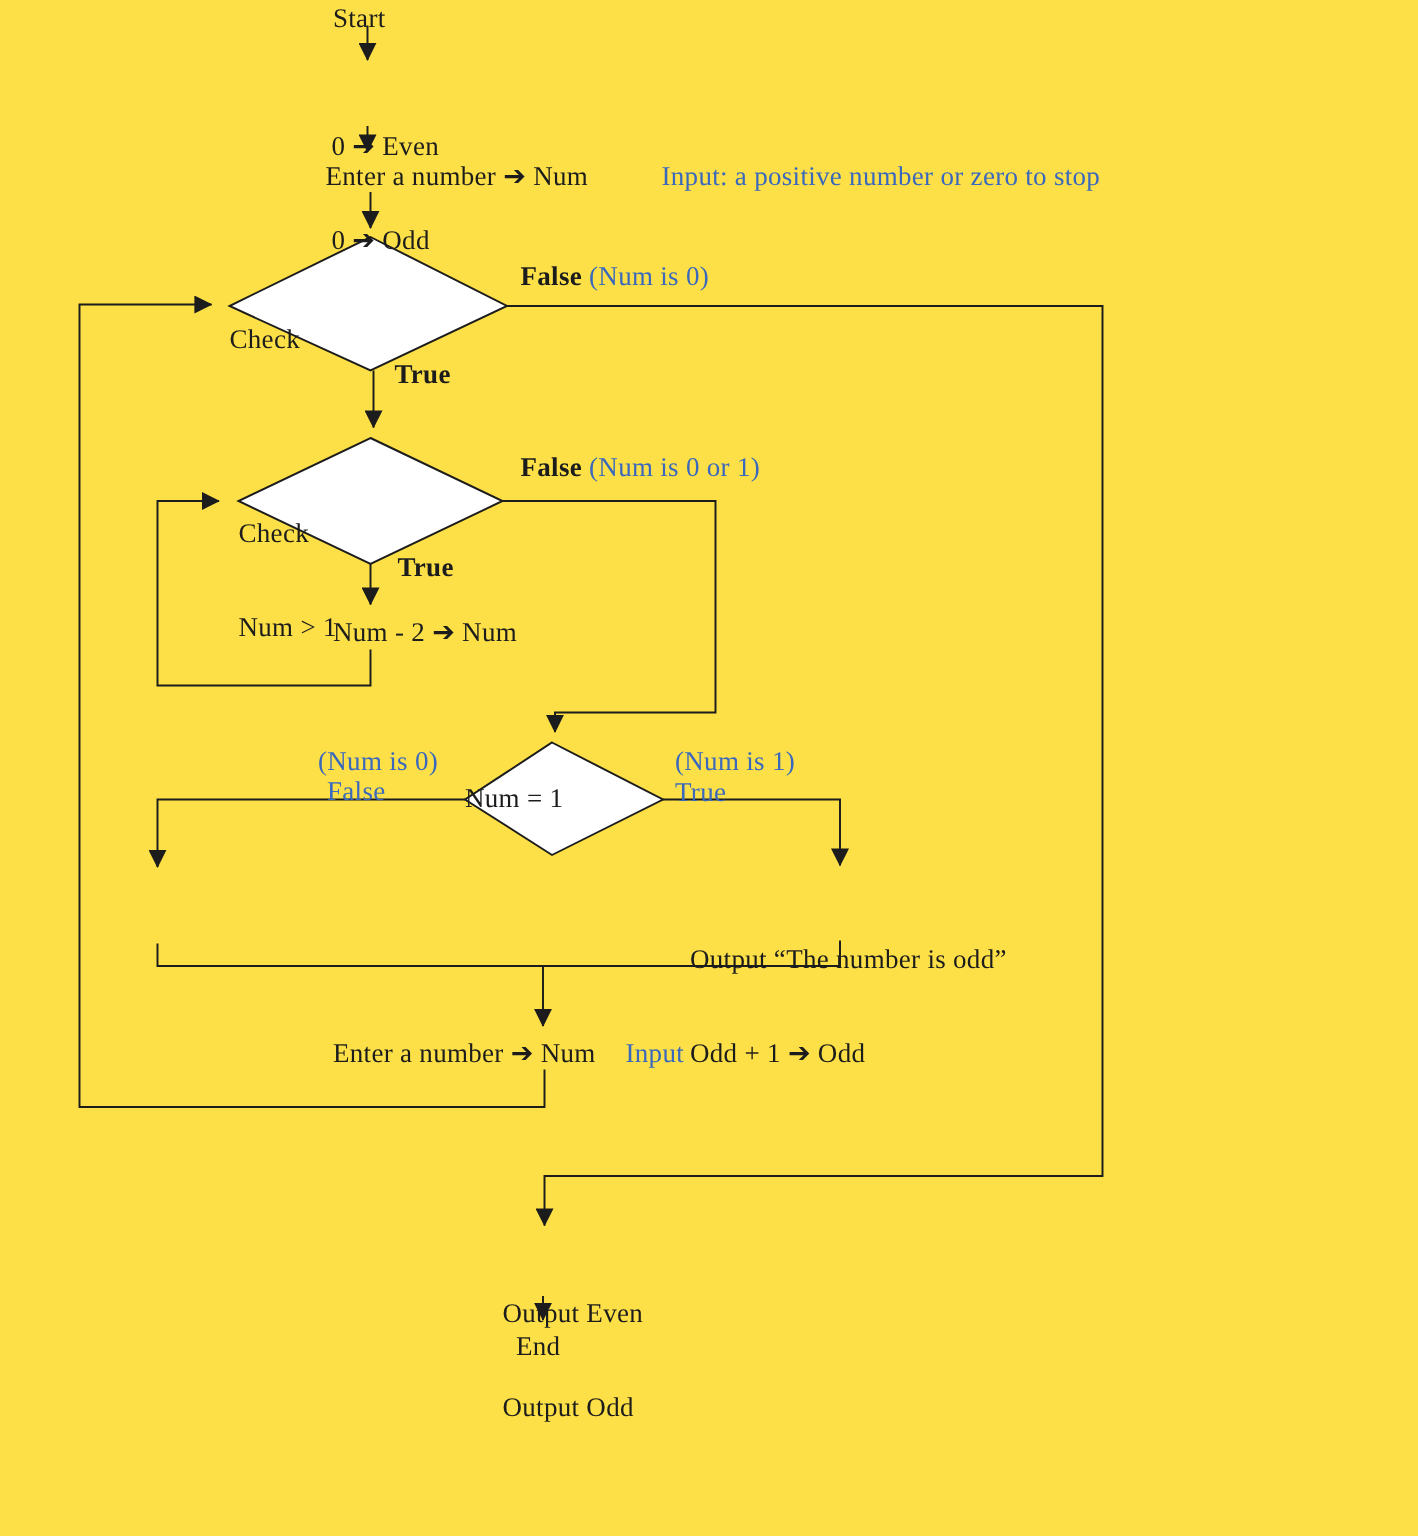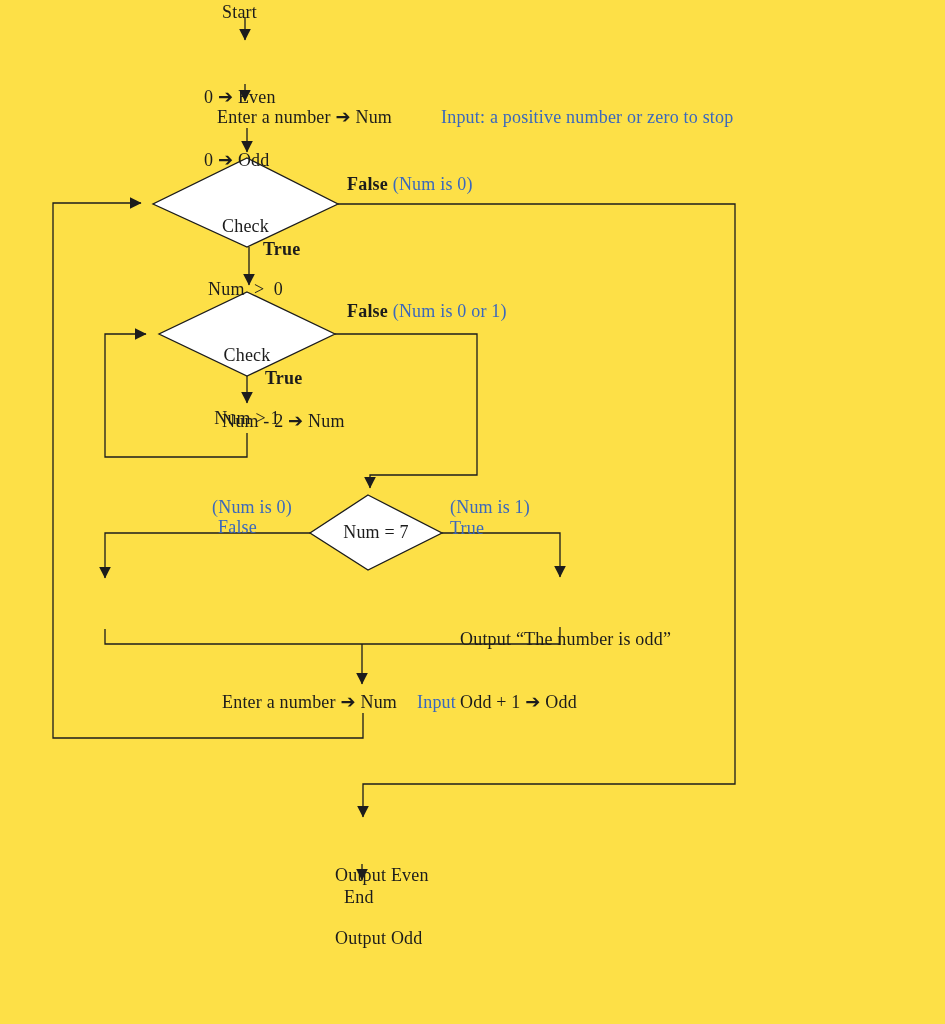--- a/index.html
+++ b/index.html
@@ -3,21 +3,21 @@
 <meta charset="utf-8">
 <style>
   html,body { margin:0; padding:0; background:#ffffff; }
   .canvas {
     position:relative; width:945px; height:1024px; background:#fde047;
     font-family:"Liberation Serif","DejaVu Serif","DejaVu Sans",serif;
     font-size:18px; line-height:21px; color:var(--ink,#1c1c1c);
     letter-spacing:0.2px; overflow:hidden;
   }
   .txt { position:absolute; white-space:pre; }
-  .ctr { text-align:center; }
+  .ctr { text-align:left; }
   .b   { font-weight:bold; }
   .blue{ color:var(--annotation-blue,#3a68bd);text-align:center; }
   svg.wires { position:absolute; left:0; top:0; }
   svg .ln { fill:none; stroke:var(--ink,#1c1c1c); stroke-width:1.3; }
   svg .node { fill:#ffffff; stroke:var(--ink,#1c1c1c); stroke-width:1.3; }
   svg .ah { fill:var(--ink,#1c1c1c); }
 </style>
 </head>
 <body>
 
@@ -45,47 +45,46 @@
     <path class="ln" marker-end="url(#ah)" d="M338,204 H735 V784 H363 V817"></path>
     <path class="ln" marker-end="url(#ah)" d="M362,864 V880"></path>
 
     <polygon class="node" points="247,158 338,204 247,247 153,204"></polygon>
     <polygon class="node" points="247,292 335,334 247,376 159,334"></polygon>
     <polygon class="node" points="368,495 442,533 368,570 310,533"></polygon>
   </svg>
 
   <div class="txt" style="left:222px; top:2px">Start</div>
 
-  <div class="txt" style="left:204px; top:45px">
+  <div class="txt" style="left:221px; top:45px">
     <div>0 ➔ Even</div>
     <div>0 ➔ Odd</div>
   </div>
 
   <div class="txt" style="left:217px; top:107px">Enter a number ➔ Num</div>
   <div class="txt blue" style="left:441px; top:107px">Input: a positive number or zero to stop</div>
 
   <div class="txt ctr" style="left:153px; top:174px; width:185px">
     <div>Check</div>
-    <div>Num  &gt;  0</div>
   </div>
   <div class="txt" style="left:347px; top:174px"><span class="b">False</span> <span class="blue">(Num is 0)</span></div>
   <div class="txt b" style="left:263px; top:239px">True</div>
 
   <div class="txt ctr" style="left:159px; top:303px; width:176px">
     <div>Check</div>
     <div>Num &gt; 1</div>
   </div>
   <div class="txt" style="left:347px; top:301px"><span class="b">False</span> <span class="blue">(Num is 0 or 1)</span></div>
   <div class="txt b" style="left:265px; top:368px">True</div>
 
   <div class="txt" style="left:222px; top:411px">Num - 2 ➔ Num</div>
 
   <div class="txt blue" style="left:212px; top:497px">(Num is 0)</div>
   <div class="txt blue" style="left:218px; top:517px">False</div>
-  <div class="txt ctr" style="left:310px; top:522px; width:132px">Num = 7</div>
+  <div class="txt ctr" style="left:310px; top:522px; width:132px">Num = 1</div>
   <div class="txt blue" style="left:450px; top:497px">(Num is 1)</div>
   <div class="txt blue" style="left:450px; top:518px">True</div>
 
   <div class="txt" style="left:78px; top:587px">
   </div>
 
   <div class="txt" style="left:460px; top:587px">
     <div>Output “The number is odd”</div>
     <div>Odd + 1 ➔ Odd</div>
   </div>

